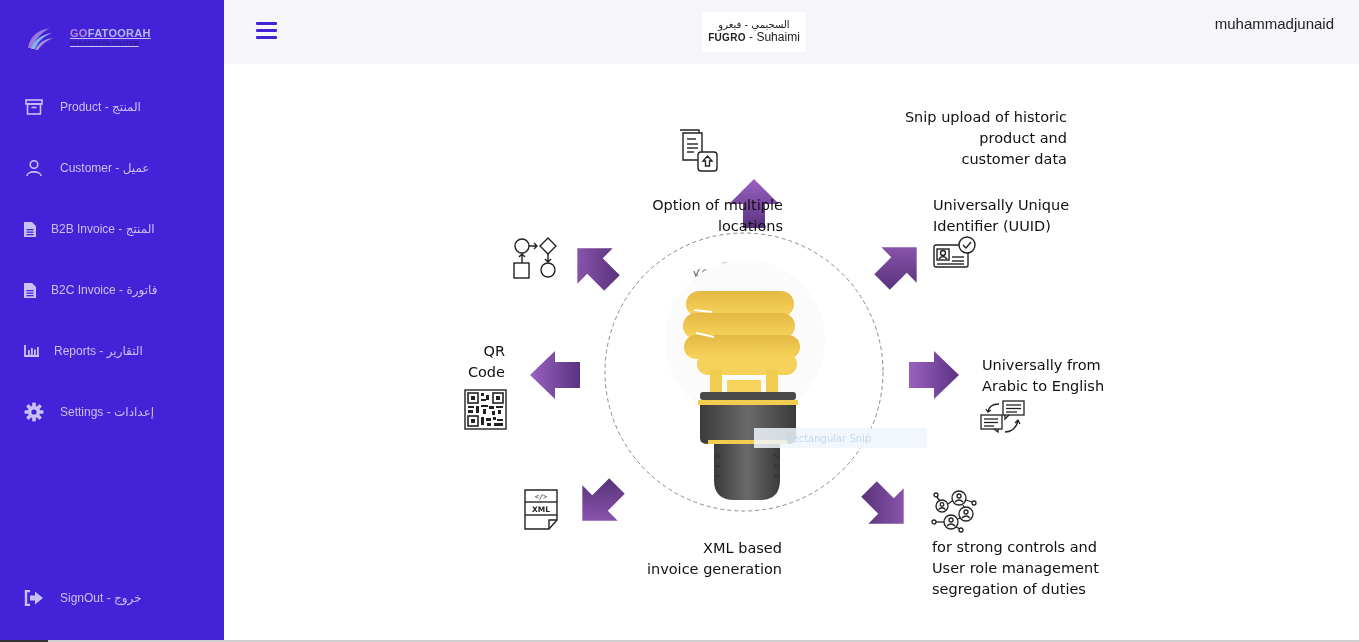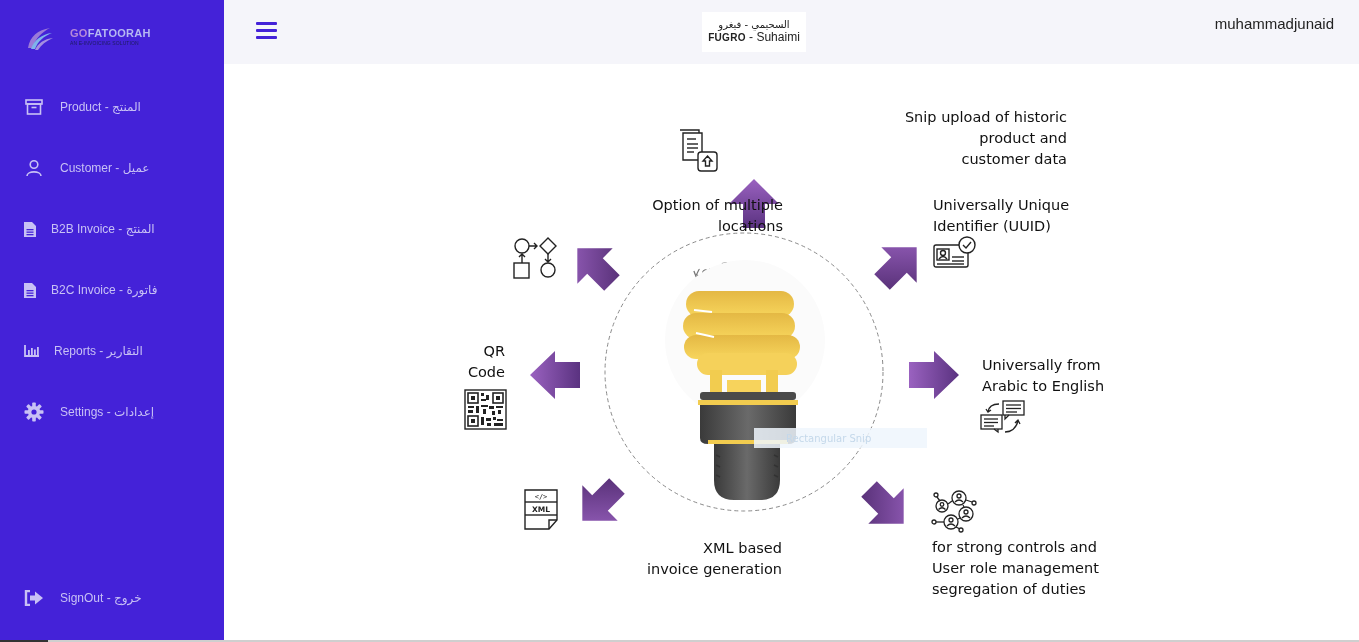--- a/index.html
+++ b/index.html
@@ -3,21 +3,21 @@
   <meta charset="utf-8">
   <style>
     * { box-sizing: border-box; margin: 0; padding: 0; }
     html, body { width: 1359px; height: 642px; overflow: hidden; background: #ffffff; font-family: "Liberation Sans", "DejaVu Sans", sans-serif; }
     .app { position: relative; width: 1359px; height: 642px; }
 
     
     .sidebar { position: absolute; left: 0; top: 0; width: 224px; height: 642px; background: #4422d8; color: #c9c0f7; }
     .brand { position: absolute; left: 24px; top: 22px; display: flex; align-items: center; gap: 16px; }
     .brand-logo { width: 30px; height: 30px; }
-    .brand-text { display: flex; flex-direction: column; line-height: 1; }
+    .brand-text { display: flex; flex-direction: column; line-height: 1; text-decoration: underline; }
     .brand-name { font-size: 11px; font-weight: bold; letter-spacing: 0.3px; color: #b6b9f2; }
     .brand-name .go { color: #b58ad9; }
     .brand-tag { font-size: 5px; color: #1c1c5e; margin-top: 2px; letter-spacing: 0.1px; }
 
     .nav-item { position: absolute; left: 0; width: 224px; height: 30px; display: flex; align-items: center; cursor: pointer; font-size: 12px; color: #c8c1f5; }
     .nav-item .icon { position: absolute; left: 24px; width: 20px; height: 20px; display: flex; align-items: center; justify-content: center; }
     .nav-item .label { position: absolute; white-space: nowrap; }
 
     
     .header { position: absolute; left: 224px; top: 0; width: 1135px; height: 64px; background: #f5f5fa; }

